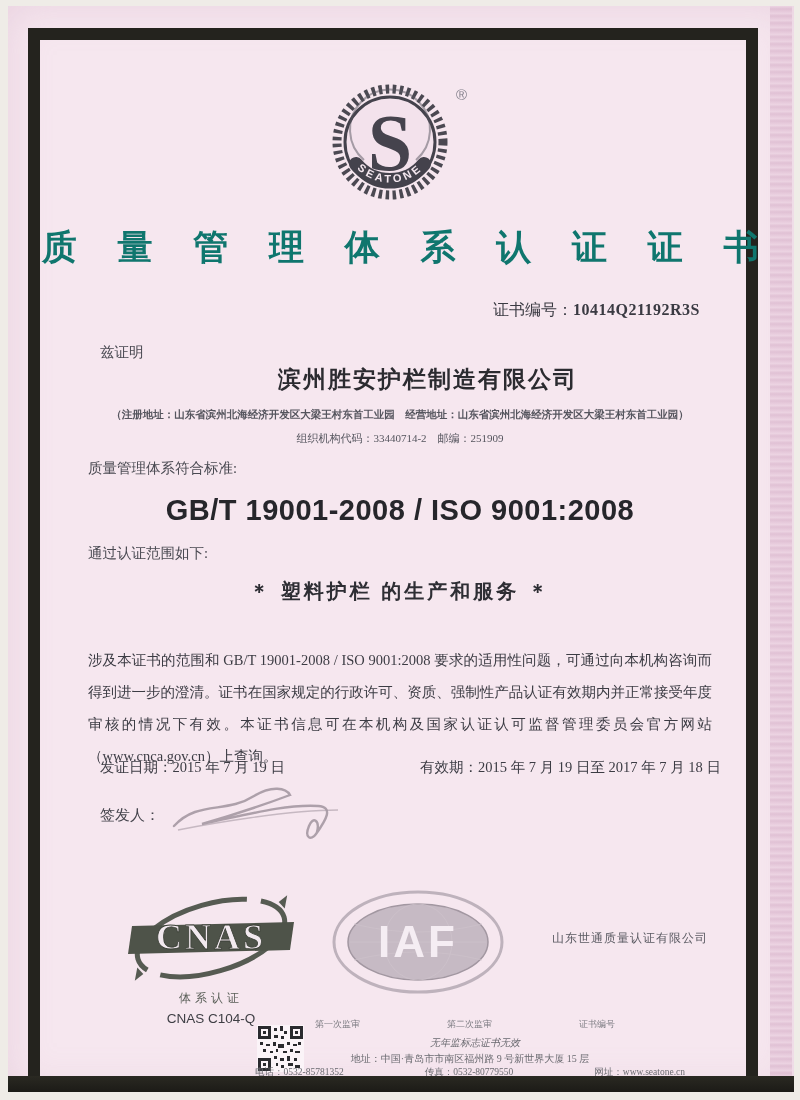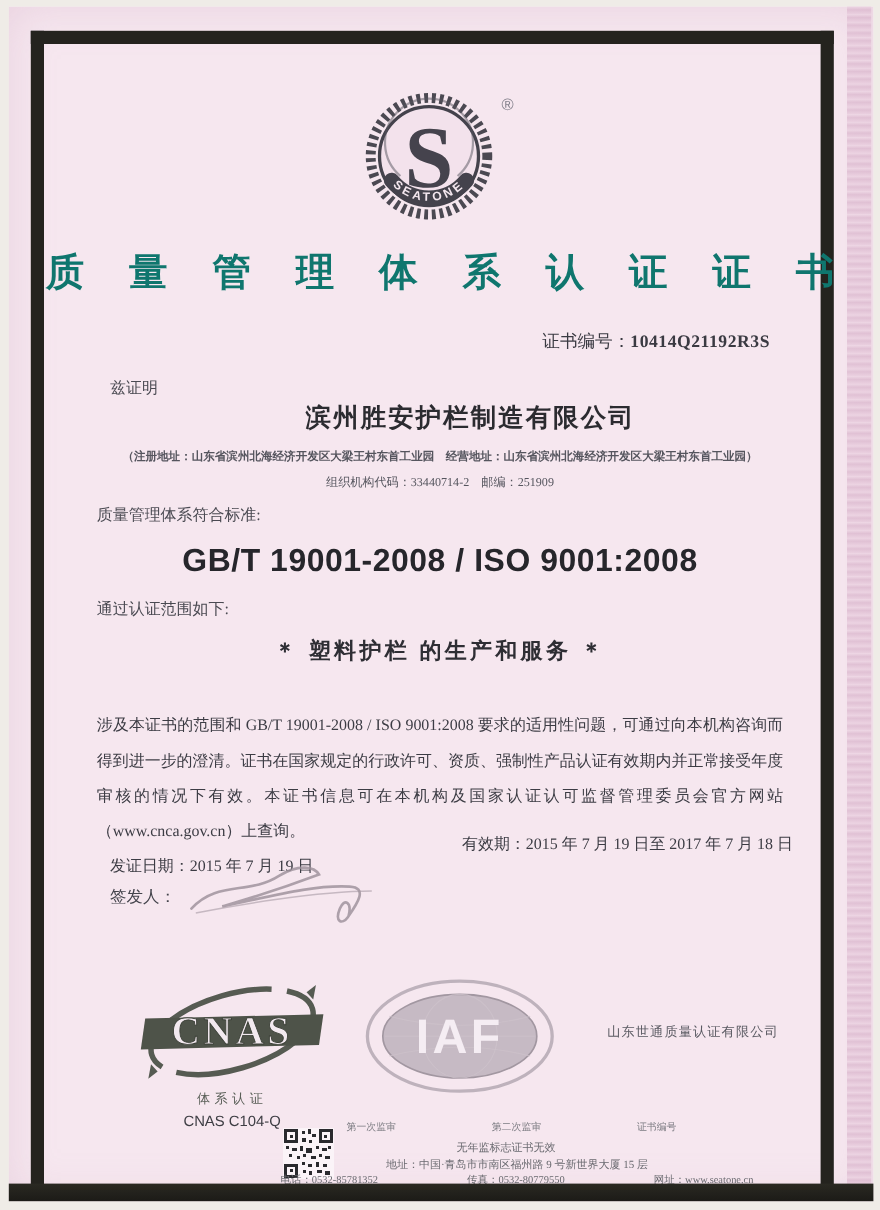--- a/index.html
+++ b/index.html
@@ -52,33 +52,33 @@
   }
   .scope-label{left:88px;top:544px;font-size:14.5px;color:#4a4a52;}
   .scope{
     top:578px;font-size:20px;font-weight:bold;color:#2e2e34;
     font-family:"Liberation Sans","DejaVu Sans",sans-serif;letter-spacing:3px;
   }
   .terms{
     left:88px;top:644px;width:624px;font-size:14.5px;line-height:32px;
     color:#3c3c44;text-align:justify;
   }
-  .date-issue{left:100px;top:778px;font-size:14.5px;color:#3c3c44;}
+  .date-issue{left:100px;top:758px;font-size:14.5px;color:#3c3c44;}
   .date-valid{left:420px;top:758px;font-size:14.5px;color:#3c3c44;}
   .signer{left:100px;top:806px;font-size:15px;color:#44444c;}
   .signature{left:168px;top:780px;}
   .cnas-block{left:118px;top:892px;width:186px;text-align:center;}
   .cnas-caption{font-size:12px;color:#5a5f58;letter-spacing:4px;margin-top:2px;}
   .cnas-code{font-size:13.5px;color:#3e3e44;font-family:"Liberation Sans","DejaVu Sans",sans-serif;margin-top:4px;}
   .iaf-block{left:328px;top:888px;}
   .issuer{left:552px;top:930px;font-size:12px;color:#5a5a62;letter-spacing:1px;}
   .qr{left:257px;top:1025px;}
   .audits{left:315px;top:1018px;width:300px;display:flex;justify-content:space-between;
     font-size:9px;color:#7c7c82;}
-  .notice{left:300px;top:1036px;width:320px;text-align:center;font-size:10px;color:#6a6a70;}
+  .notice{left:315px;top:1036px;width:320px;text-align:center;font-size:10px;color:#6a6a70;font-style:italic;}
   .footer-addr{left:270px;top:1052px;width:400px;text-align:center;font-size:10px;color:#6a6a70;}
   .footer-contact{left:255px;top:1066px;width:430px;display:flex;justify-content:space-between;
     font-size:9.5px;color:#6a6a70;}
 </style>
 </head>
 <body>
 
 <div class="page">
   <div class="paper"></div>
   <div class="edge-texture"></div>

